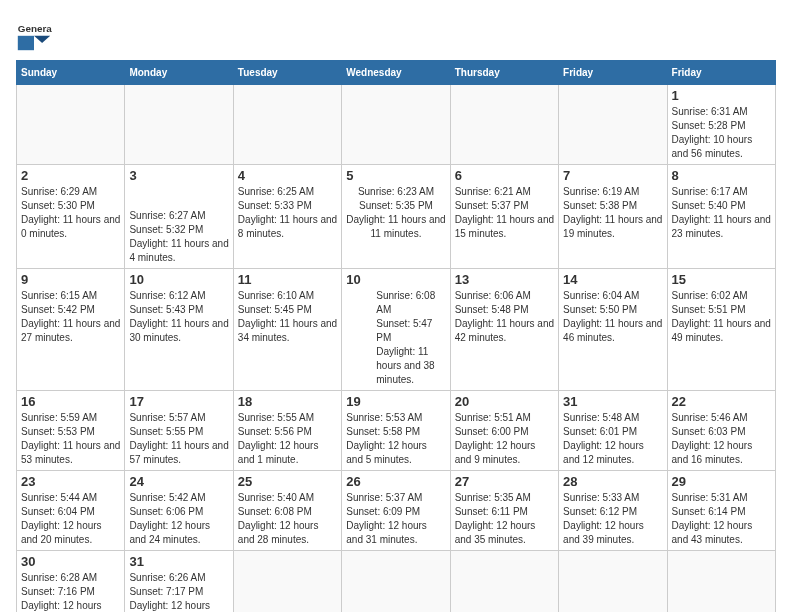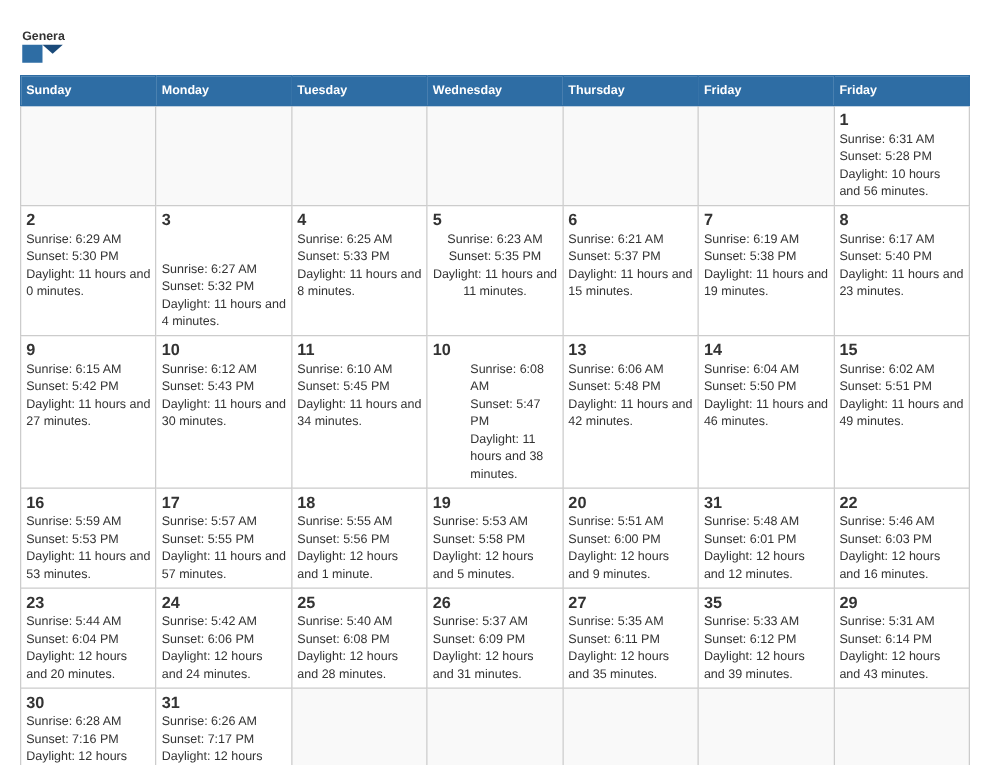--- a/index.html
+++ b/index.html
@@ -283,21 +283,21 @@
 Sunset: 6:09 PM
 Daylight: 12 hours and 31 minutes.</div>
         </td>
         <td>
           <span class="day-number">27</span>
           <div class="day-info" style="white-space: pre-line;">Sunrise: 5:35 AM
 Sunset: 6:11 PM
 Daylight: 12 hours and 35 minutes.</div>
         </td>
         <td>
-          <span class="day-number">35</span>
+          <span class="day-number">28</span>
           <div class="day-info" style="white-space: pre-line;">Sunrise: 5:33 AM
 Sunset: 6:12 PM
 Daylight: 12 hours and 39 minutes.</div>
         </td>
         <td>
           <span class="day-number">29</span>
           <div class="day-info" style="white-space: pre-line;">Sunrise: 5:31 AM
 Sunset: 6:14 PM
 Daylight: 12 hours and 43 minutes.</div>
         </td>

